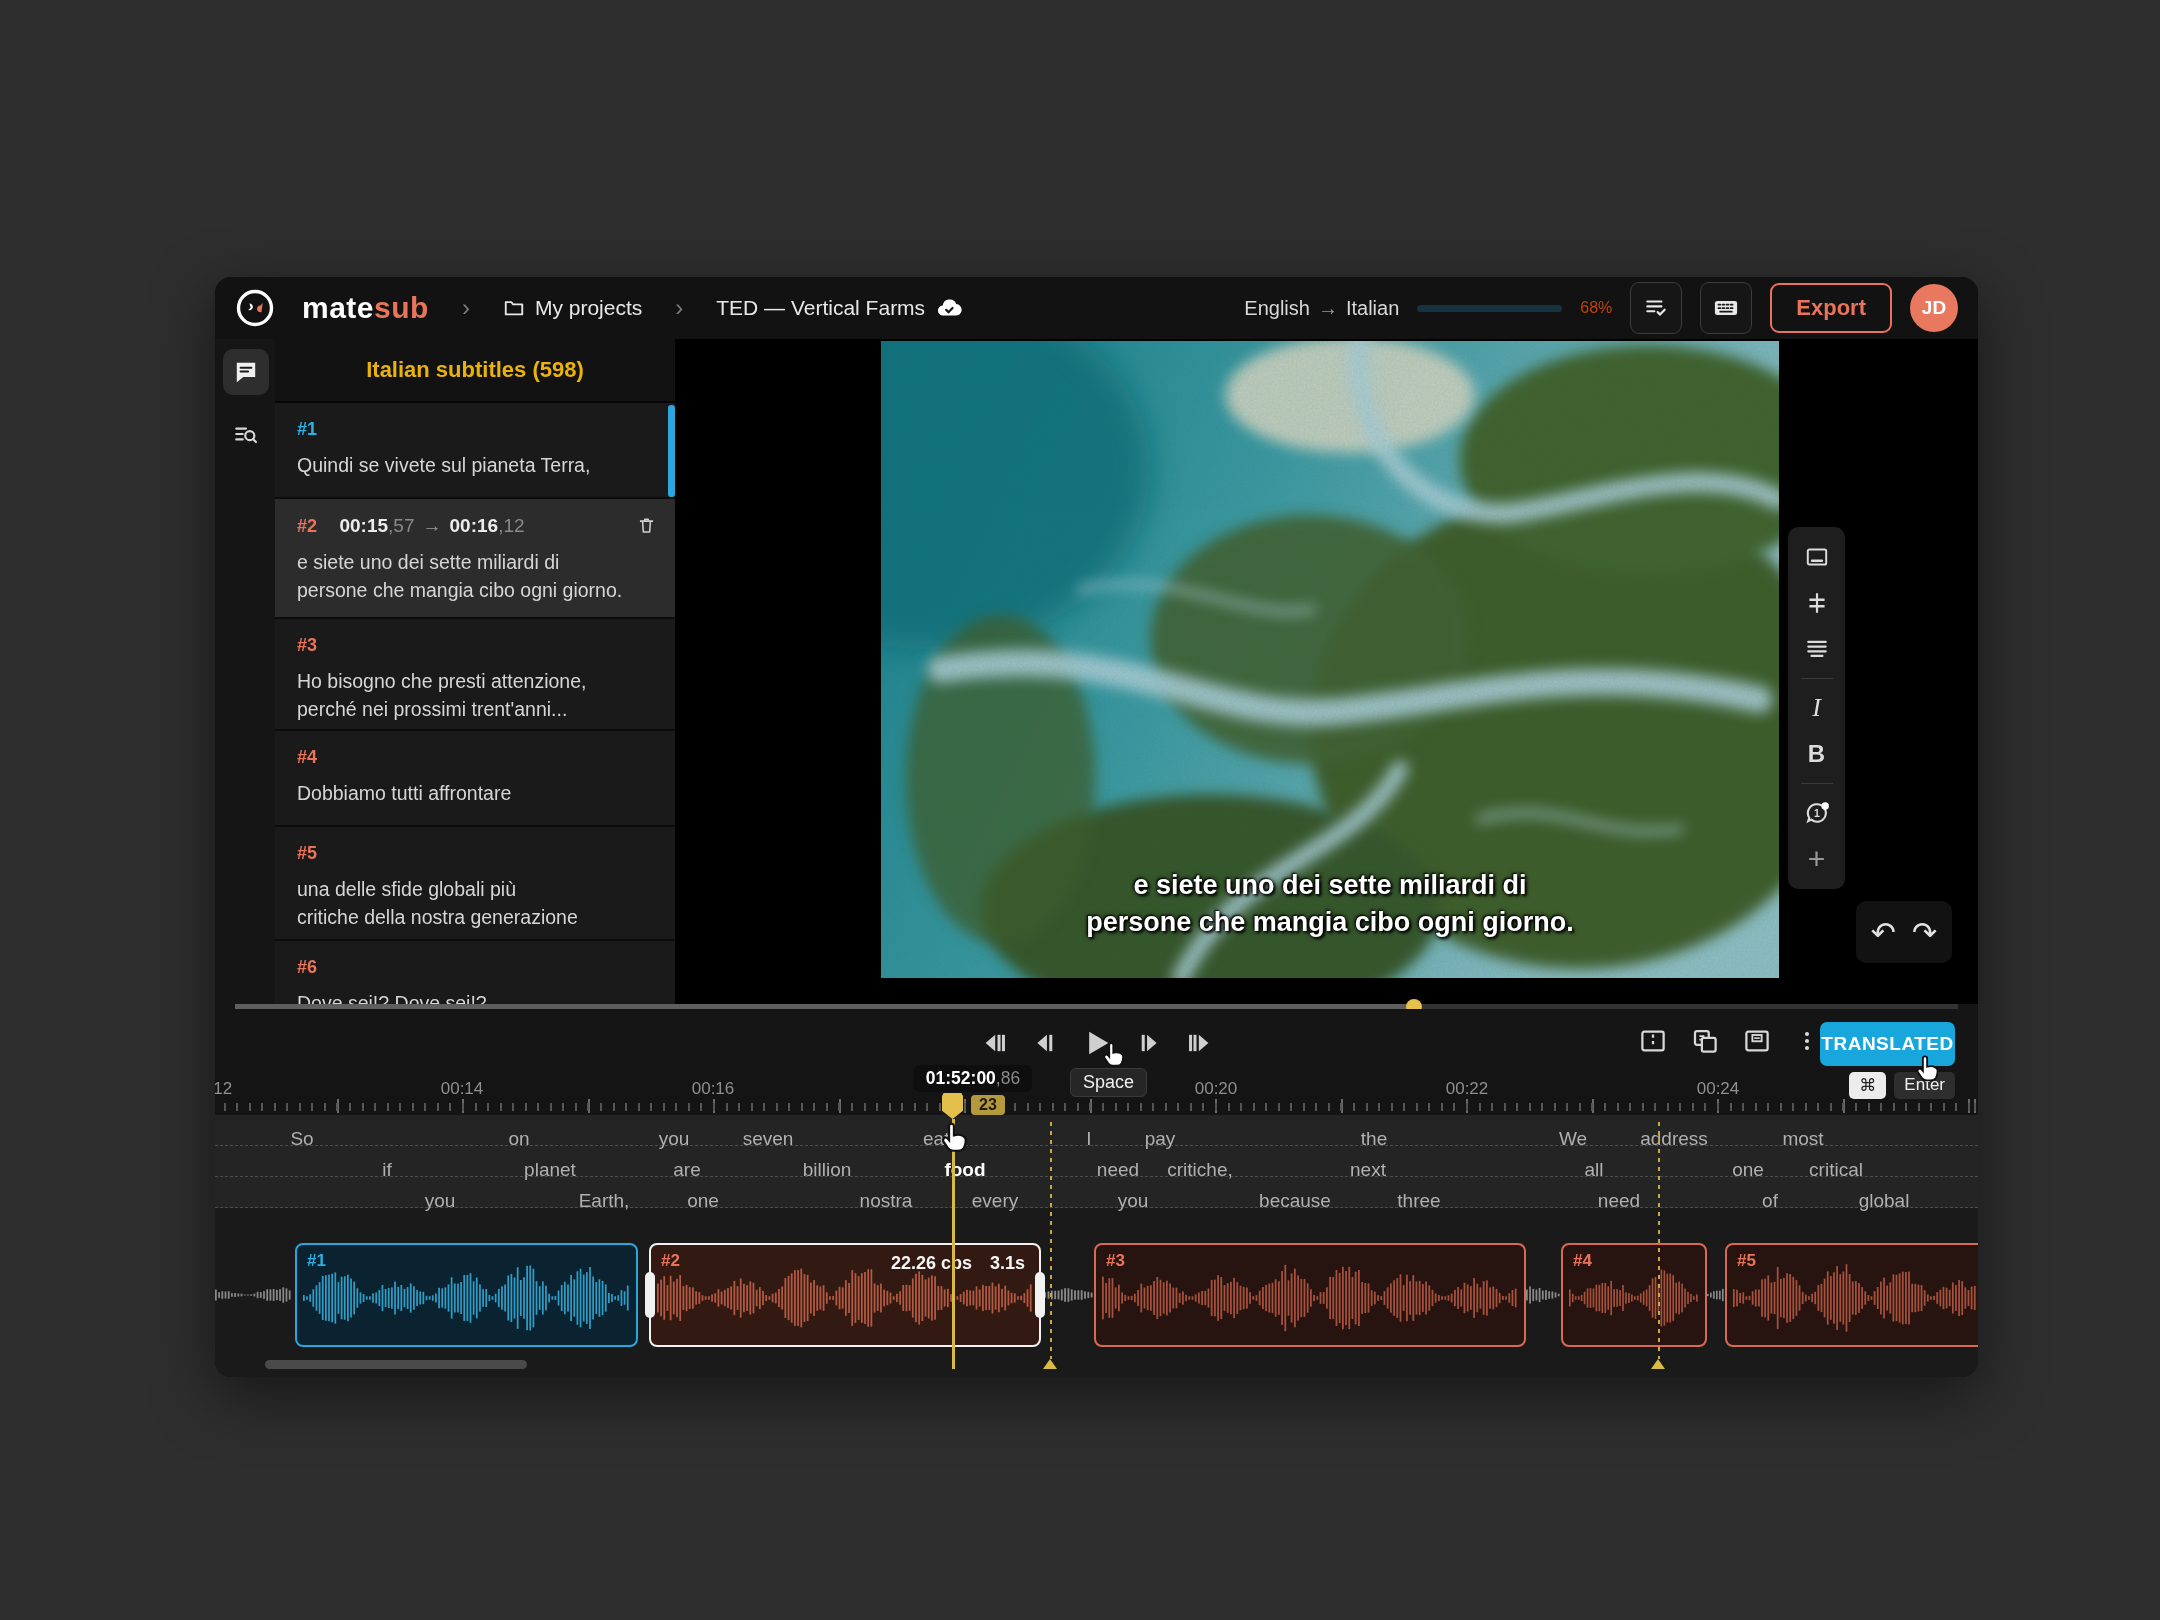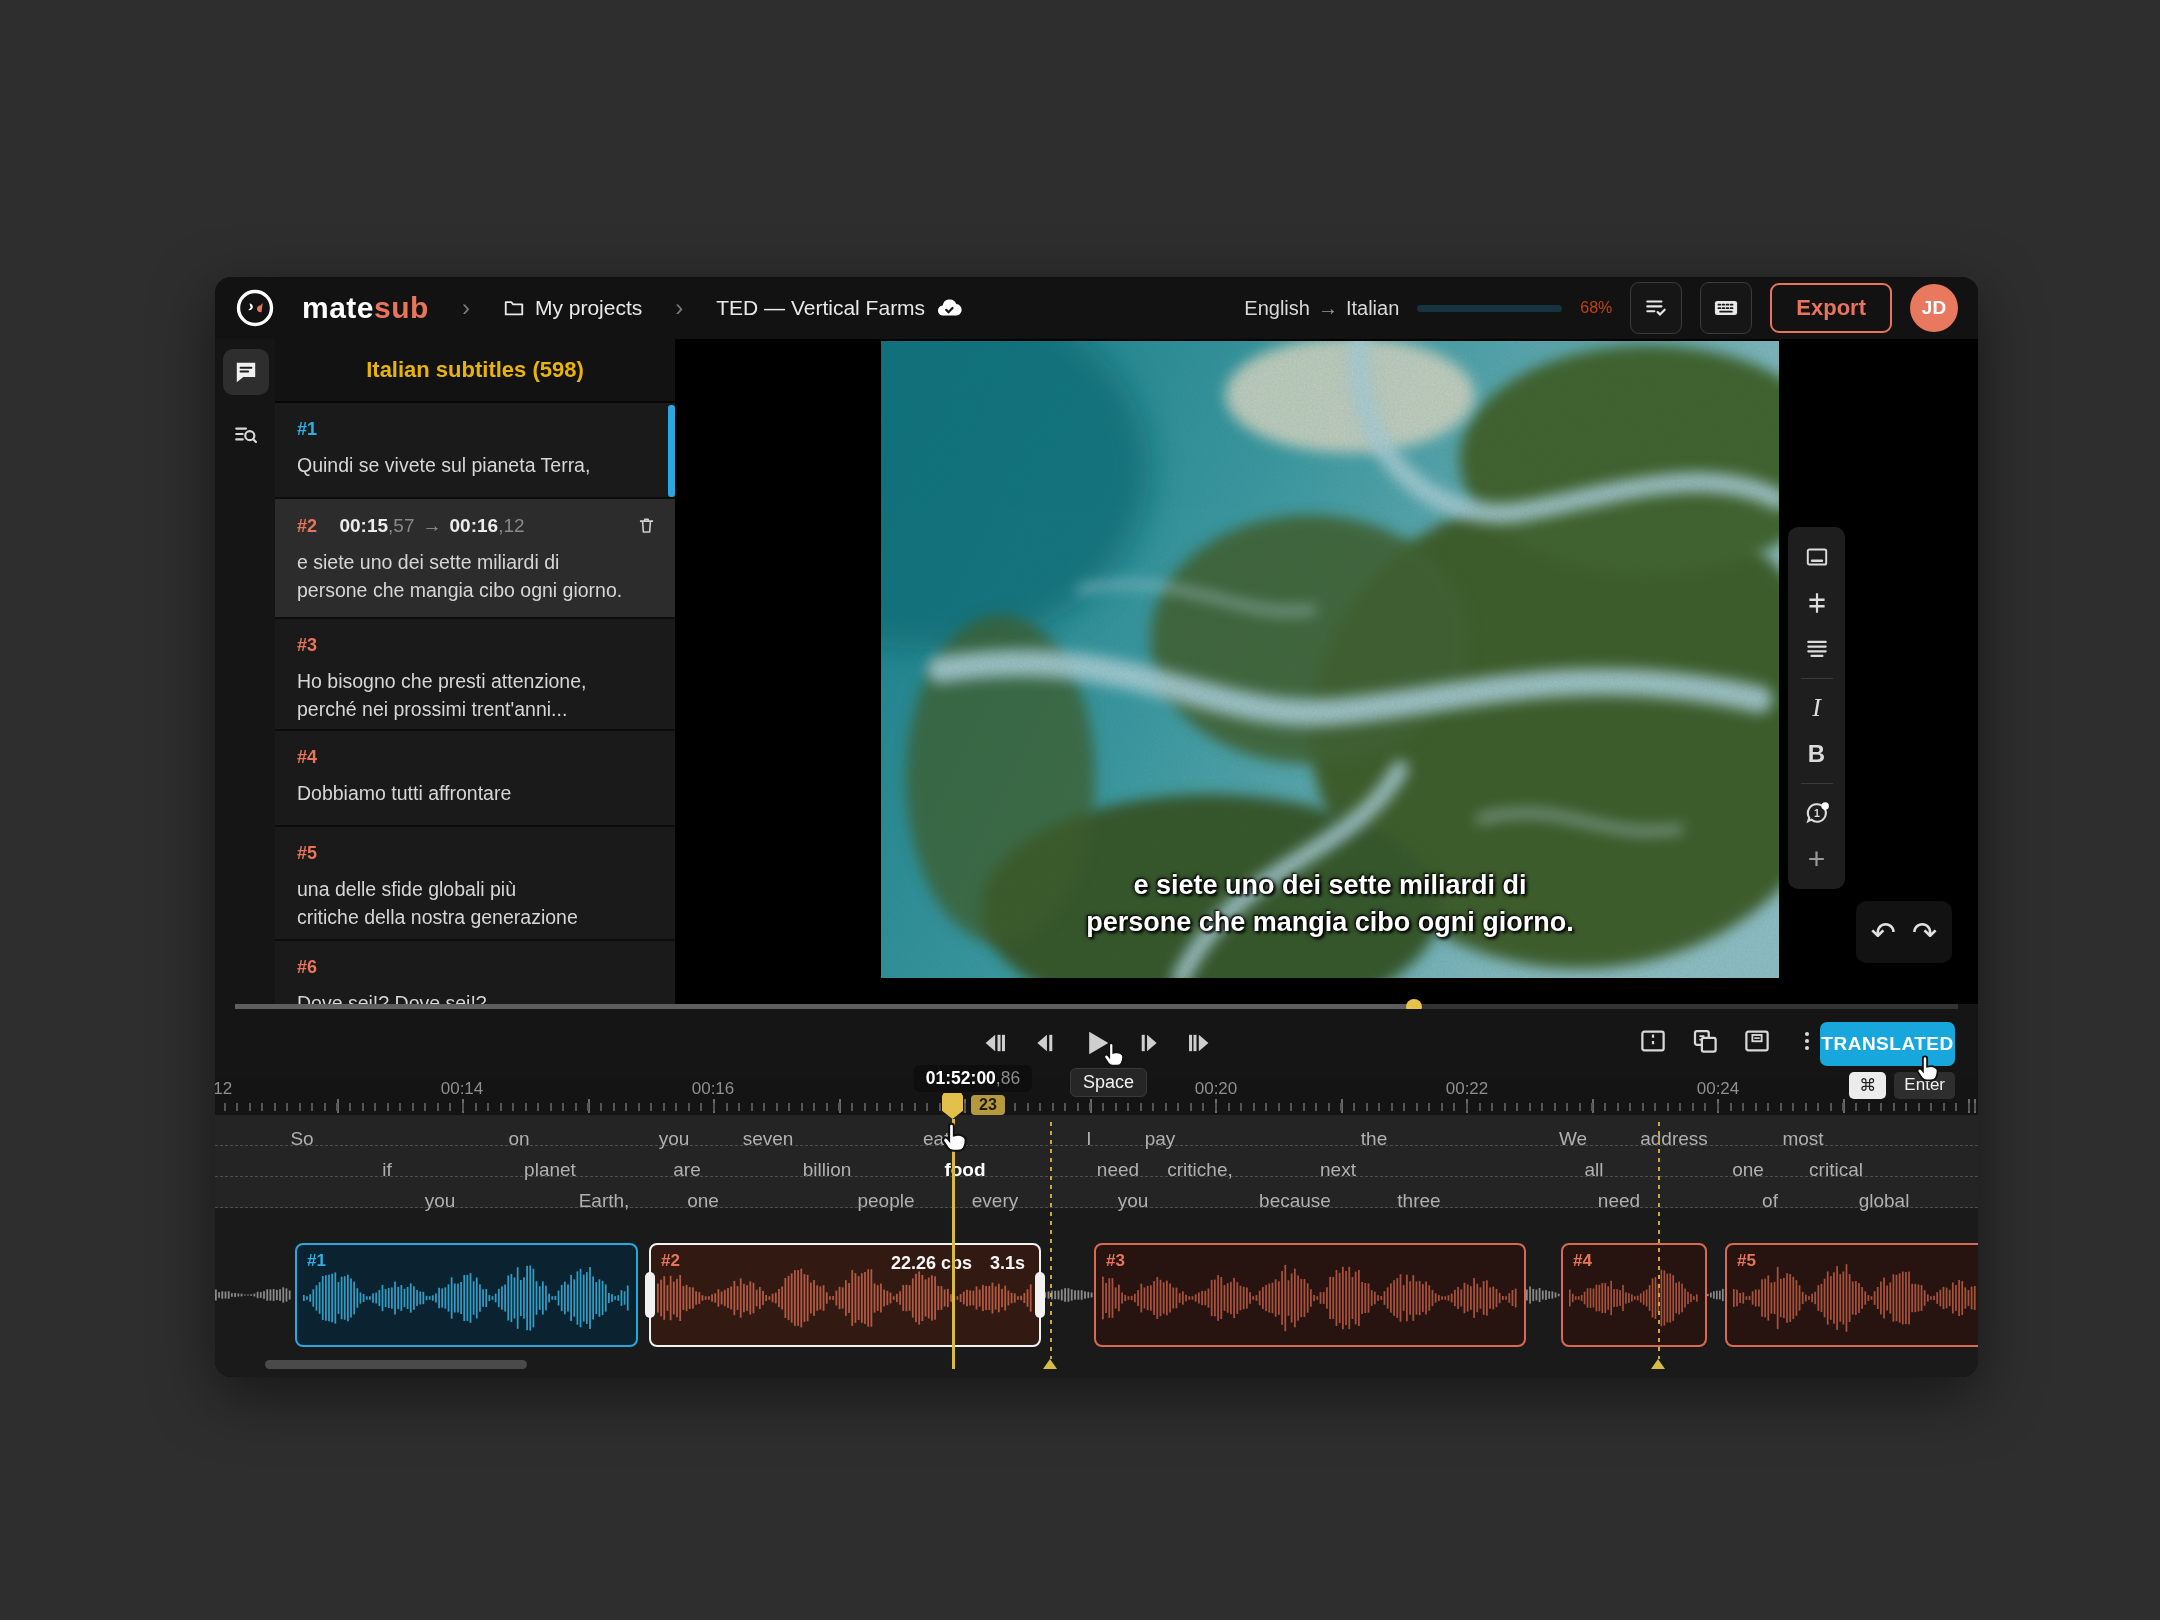--- a/index.html
+++ b/index.html
@@ -434,30 +434,30 @@
           <span class="word" style="left:1588px"><span>most</span><span class="bar" style="width:42px"></span></span>
         </div>
         <div class="wrow" style="top:31px">
           <span class="word" style="left:172px"><span>if</span><span class="bar" style="width:60px"></span></span>
           <span class="word" style="left:335px"><span>planet</span><span class="bar" style="width:76px"></span></span>
           <span class="word" style="left:472px"><span>are</span><span class="bar" style="width:25px"></span></span>
           <span class="word" style="left:612px"><span>billion</span><span class="bar" style="width:85px"></span></span>
           <span class="word hl" style="left:750px"><span>food</span><span class="bar" style="width:46px"></span></span>
           <span class="word" style="left:903px"><span>need</span><span class="bar" style="width:28px"></span></span>
           <span class="word" style="left:985px"><span>critiche,</span><span class="bar" style="width:116px"></span></span>
-          <span class="word" style="left:1123px"><span>next</span><span class="bar" style="width:46px"></span></span>
+          <span class="word" style="left:1153px"><span>next</span><span class="bar" style="width:46px"></span></span>
           <span class="word" style="left:1379px"><span>all</span><span class="bar" style="width:18px"></span></span>
           <span class="word" style="left:1533px"><span>one</span><span class="bar" style="width:46px"></span></span>
           <span class="word" style="left:1621px"><span>critical</span><span class="bar" style="width:70px"></span></span>
         </div>
         <div class="wrow" style="top:62px">
           <span class="word" style="left:225px"><span>you</span><span class="bar" style="width:60px"></span></span>
           <span class="word" style="left:389px"><span>Earth,</span><span class="bar" style="width:95px"></span></span>
           <span class="word" style="left:488px"><span>one</span><span class="bar" style="width:18px"></span></span>
-          <span class="word" style="left:671px"><span>people</span><span class="bar" style="width:56px"></span></span>
+          <span class="word" style="left:671px"><span>nostra</span><span class="bar" style="width:56px"></span></span>
           <span class="word" style="left:780px"><span>every</span><span class="bar" style="width:32px"></span></span>
           <span class="word" style="left:918px"><span>you</span><span class="bar" style="width:28px"></span></span>
           <span class="word" style="left:1080px"><span>because</span><span class="bar" style="width:99px"></span></span>
           <span class="word" style="left:1204px"><span>three</span><span class="bar" style="width:39px"></span></span>
           <span class="word" style="left:1404px"><span>need</span><span class="bar" style="width:28px"></span></span>
           <span class="word" style="left:1555px"><span>of</span><span class="bar" style="width:14px"></span></span>
           <span class="word" style="left:1669px"><span>global</span><span class="bar" style="width:70px"></span></span>
         </div>
       </div>
 

